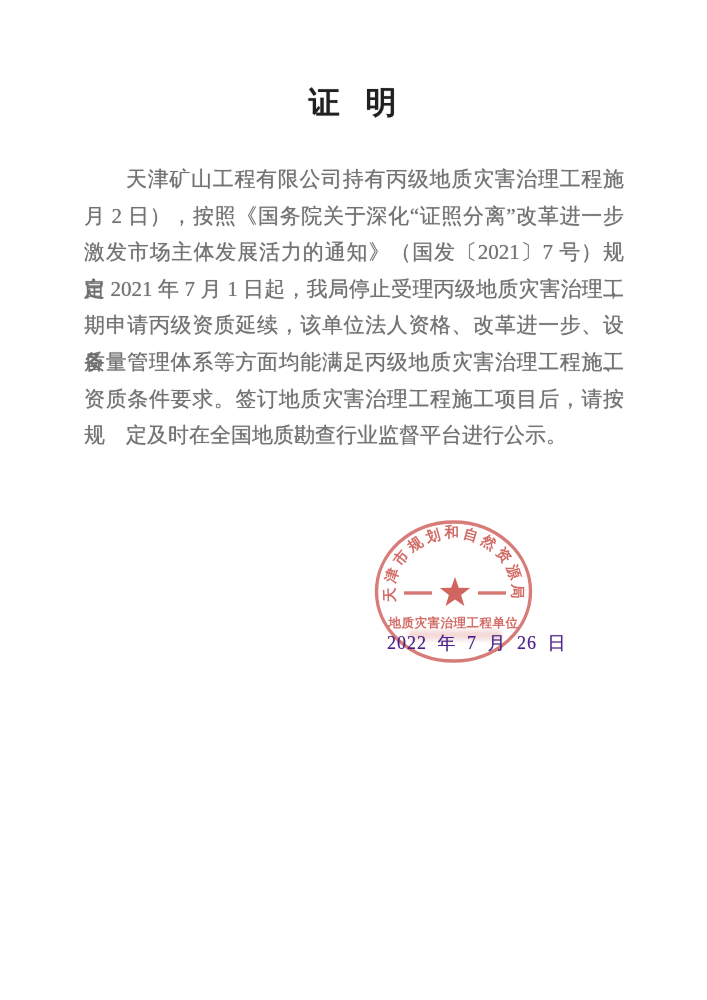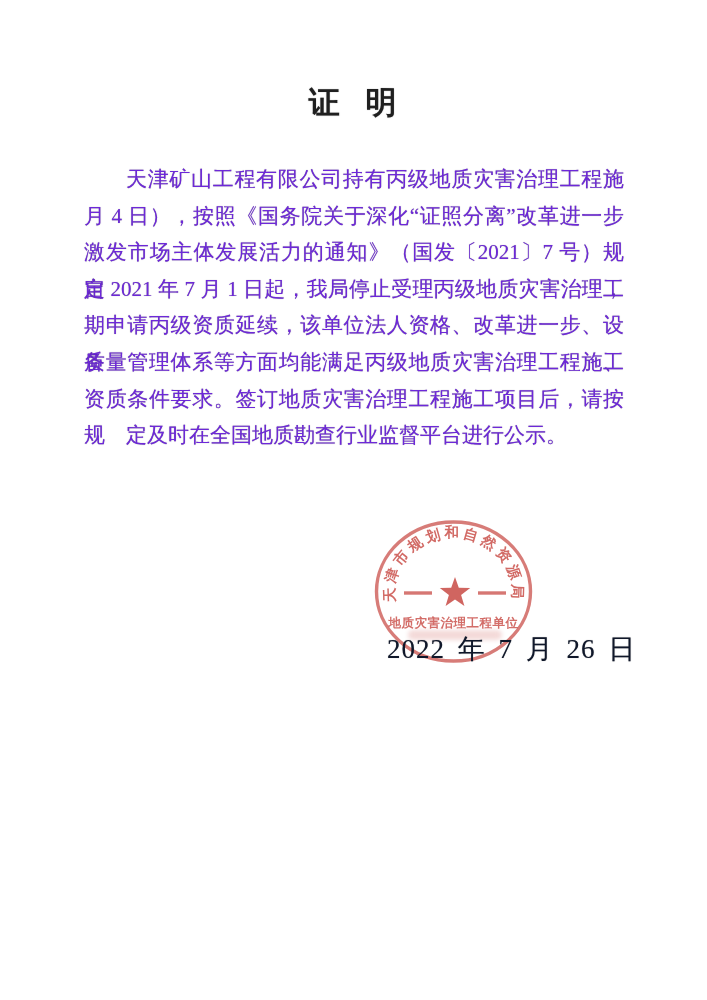--- a/index.html
+++ b/index.html
@@ -15,21 +15,21 @@
   }
   .title {
     position: absolute; top: 82px; left: 0; width: 100%;
     margin: 0; text-align: center;
     font-size: 31px; font-weight: 700; color: #1f1f1f;
     letter-spacing: 2px; word-spacing: 14px;
     text-shadow: 0 0 1px rgba(35,35,35,.55);
   }
   .doc-body {
     position: absolute; left: 84px; top: 161px; width: 540px;
-    font-size: 21px; line-height: 36.6px; color: #6d28d9;
+    font-size: 21px; line-height: 36.6px; color: #737373;
     text-shadow: 0 0 0.8px rgba(30,30,30,.5);
     filter: blur(0.2px);
   }
   .doc-body .line {
     height: 36.6px;
     text-align: justify;
     text-align-last: justify;
     text-justify: inter-character;
     overflow: visible;
   }
@@ -54,36 +54,36 @@
   .seal-dash { stroke: var(--seal-color); stroke-width: 3.4; opacity: 0.75; }
   .seal-bottom-text {
     fill: var(--seal-color); opacity: 0.8;
     font-family: "Liberation Serif", "DejaVu Serif", serif;
     font-size: 12.5px; font-weight: 700; letter-spacing: 0.5px;
     text-anchor: middle;
   }
   .seal-smudge { fill: var(--seal-color); opacity: 0.2; }
   .date {
     position: absolute; left: 387px; top: 631px;
-    font-size: 27px; color: #0f172a;
+    font-size: 18px; color: #4c1d95;
     letter-spacing: 1px; word-spacing: 5px;
     text-shadow: 0 0 0.8px rgba(30,30,30,.5);
     z-index: 3;
   }
 </style>
 </head>
 <body>
 
 <div class="page">
 
   <h1 class="title">证 明</h1>
 
   <div class="doc-body">
       <div class="line">天津矿山工程有限公司持有丙级地质灾害治理工程施</div>
-      <div class="line">月 4 日），按照《国务院关于深化“证照分离”改革进一步</div>
+      <div class="line">月 2 日），按照《国务院关于深化“证照分离”改革进一步</div>
       <div class="line">激发市场主体发展活力的通知》（国发〔2021〕7 号）规定，</div>
       <div class="line">自 2021 年 7 月 1 日起，我局停止受理丙级地质灾害治理工</div>
       <div class="line">期申请丙级资质延续，该单位法人资格、改革进一步、设备、</div>
       <div class="line">质量管理体系等方面均能满足丙级地质灾害治理工程施工</div>
       <div class="line">资质条件要求。签订地质灾害治理工程施工项目后，请按规</div>
       <div class="line">定及时在全国地质勘查行业监督平台进行公示。</div>
     </div>
 
   <svg class="seal" viewBox="0 0 163 145" xmlns="http://www.w3.org/2000/svg">
     <ellipse class="seal-ring" cx="81.5" cy="72.5" rx="77" ry="69.5"></ellipse>

